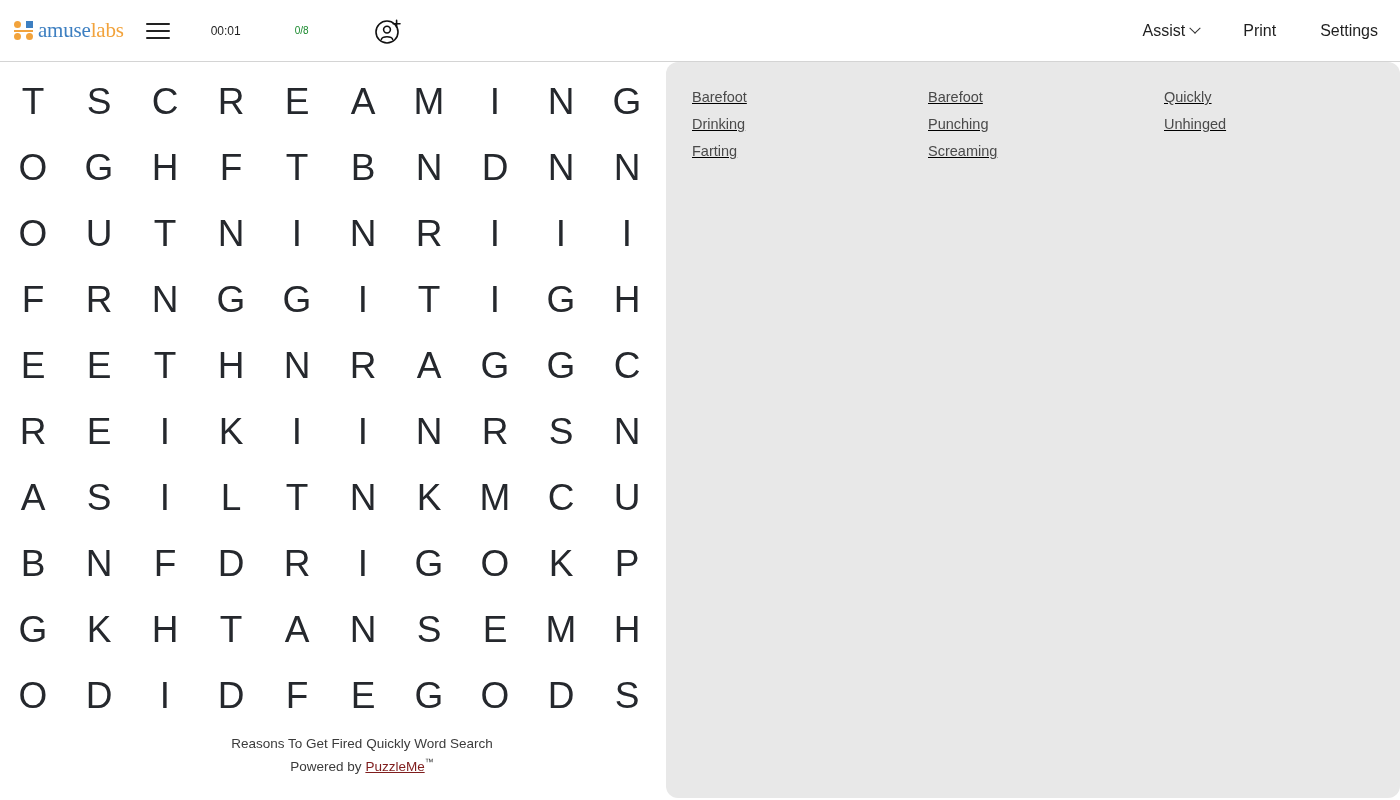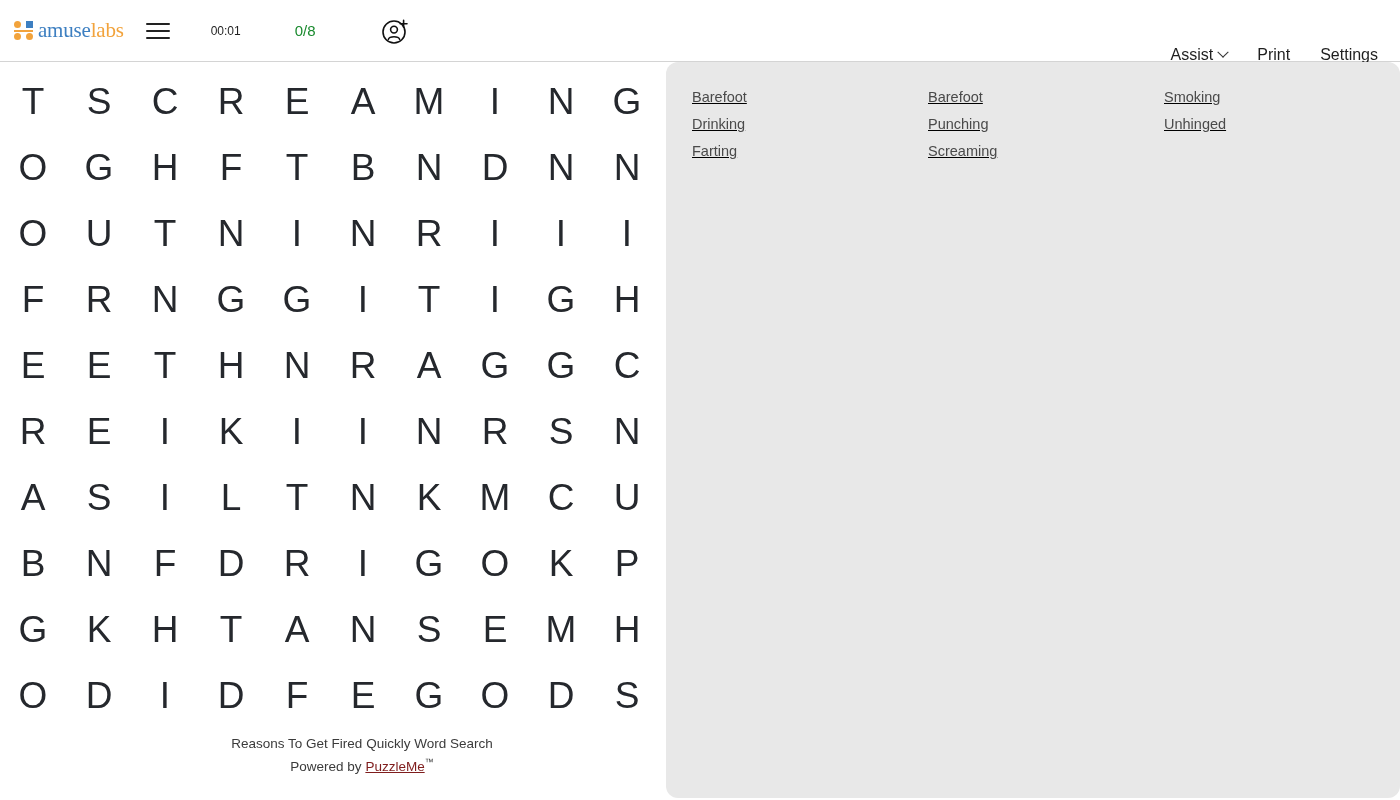--- a/index.html
+++ b/index.html
@@ -88,21 +88,21 @@
   #timer-display {
     margin-left: 30px;
     font-size: 12px;
     color: #1f1f1f;
     min-width: 48px;
     text-align: center;
   }
 
   #progress-counter {
     margin-left: 45px;
-    font-size: 15px;
+    font-size: 10px;
     color: #1a8a2e;
     font-weight: 500;
   }
 
   #invite-user-button {
     margin-left: 62px;
     width: 34px;
     height: 34px;
     cursor: pointer;
     display: flex;
@@ -110,22 +110,21 @@
     justify-content: center;
   }
 
   #header-right {
     position: absolute;
     right: 22px;
     top: 0;
     height: 62px;
     display: flex;
     align-items: center;
-    gap: 30px;
-    margin-top: 24px;
+    gap: 44px;
   }
   .header-action {
     font-size: 16px;
     color: #1f1f1f;
     cursor: pointer;
     display: flex;
     align-items: center;
     gap: 6px;
     white-space: nowrap;
   }
@@ -387,19 +386,19 @@
           <div class="word-item">Barefoot</div>
           <div class="word-item">Drinking</div>
           <div class="word-item">Farting</div>
         </div>
         <div class="wordlist-column">
           <div class="word-item">Barefoot</div>
           <div class="word-item">Punching</div>
           <div class="word-item">Screaming</div>
         </div>
         <div class="wordlist-column">
-          <div class="word-item">Smoking</div>
+          <div class="word-item">Quickly</div>
           <div class="word-item">Unhinged</div>
         </div>
       </div>
   </div>
 
 </div>
 
 </body></html>

